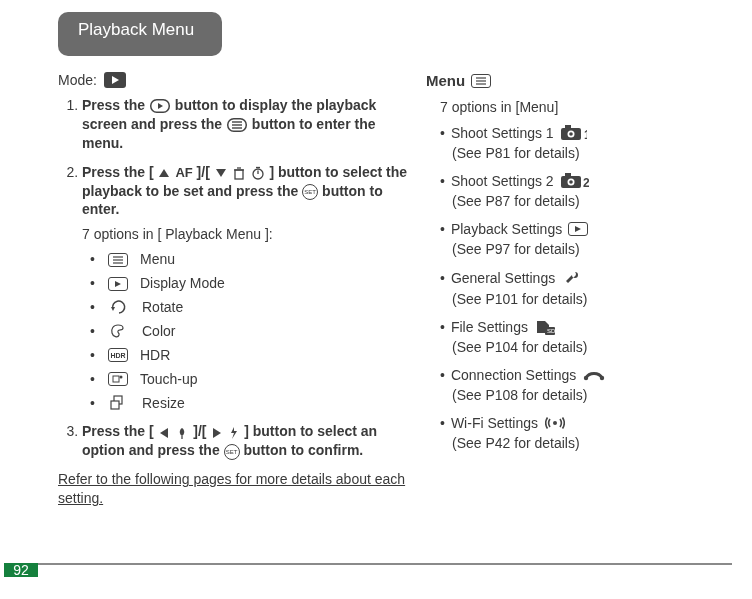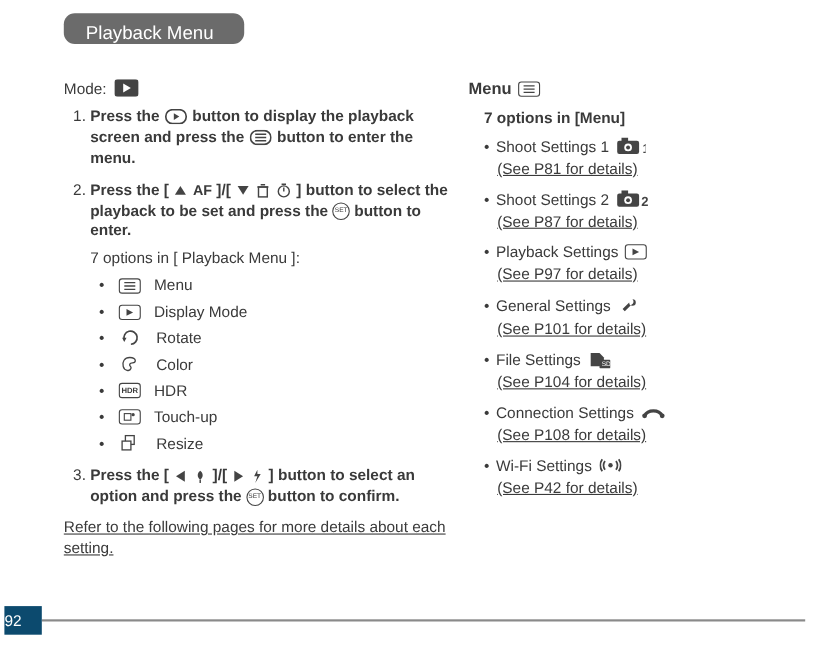--- a/index.html
+++ b/index.html
@@ -12,21 +12,21 @@
     color: #3a3a3a;
     font-size: 14px;
     position: relative;
   }
   .tab {
     position: absolute;
     top: 12px;
     left: 58px;
     background: #6b6b6b;
     color: #fff;
-    padding: 8px 28px 0 20px;
+    padding: 8px 28px 16px 20px;
     border-radius: 10px;
     font-size: 17px;
     font-weight: 400;
   }
   .content {
     position: absolute;
     top: 72px;
     left: 58px;
     right: 36px;
     display: flex;
@@ -63,33 +63,34 @@
     font-size: 8px;
     vertical-align: middle;
   }
   .options-title { margin: 6px 0 6px 0; }
   ul.opts { list-style: none; margin: 4px 0 8px 0; padding: 0; }
   ul.opts li { display: flex; align-items: center; gap: 12px; margin: 5px 0 5px 8px; }
   .bullet { width: 6px; display: inline-block; }
   .refer { margin-top: 8px; line-height: 1.35; text-decoration: underline; }
   .menu-head { font-weight: bold; display: flex; align-items: center; gap: 6px; margin-bottom: 10px; font-size: 15px; }
   .menu-block { padding-left: 14px; }
-  .menu-block .count { margin-bottom: 10px; font-weight: bold; }
+  .menu-block .count { margin-bottom: 10px; }
   .menu-item { margin-bottom: 4px; display: flex; align-items: center; gap: 6px; flex-wrap: wrap; }
-  .menu-sub { margin: 0 0 12px 12px; font-size: 14px; text-decoration: underline; }
+  .menu-sub { margin: 0 0 12px 12px; font-size: 14px; }
   .pagenum {
     position: absolute;
     left: 4px;
     bottom: 22px;
     width: 34px;
-    height: 26px;
-    background: #0c4a6e;
+    height: 14px;
+    background: #15803d;
     color: #fff;
     display: flex;
     align-items: center;
+    justify-content: center;
     font-size: 14px;
   }
   .pagerule {
     position: absolute;
     left: 38px;
     right: 20px;
     bottom: 34px;
     height: 2px;
     background: #8a8a8a;
   }

